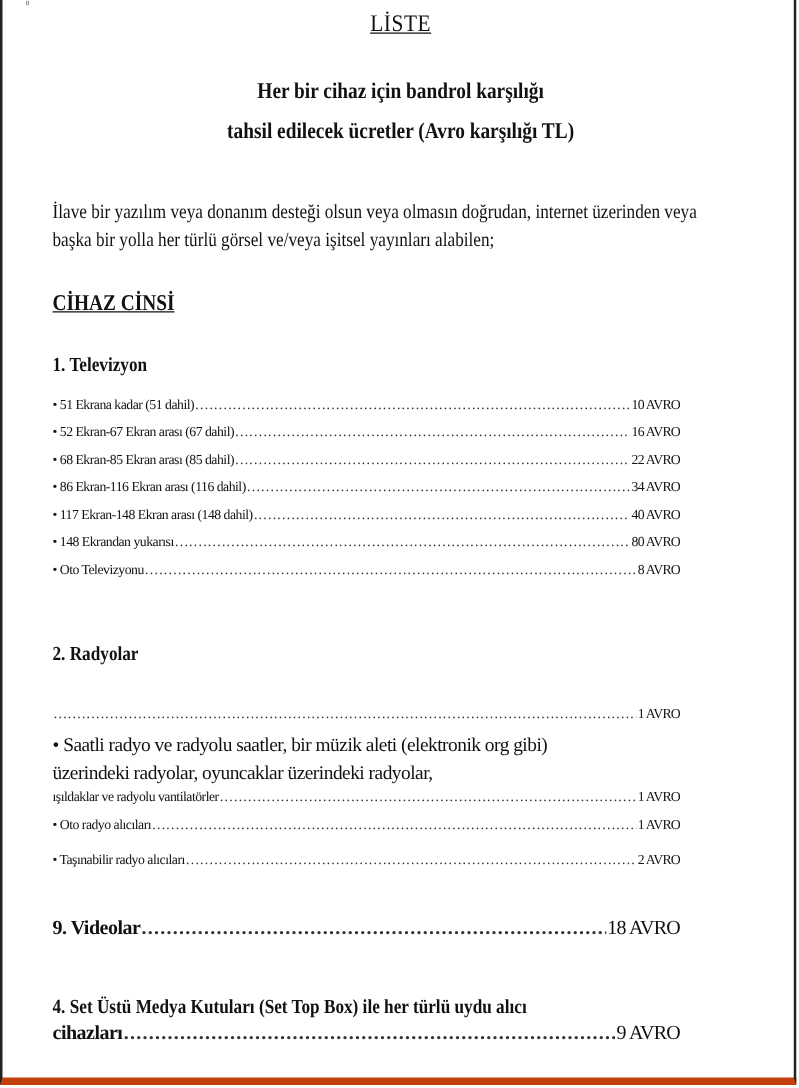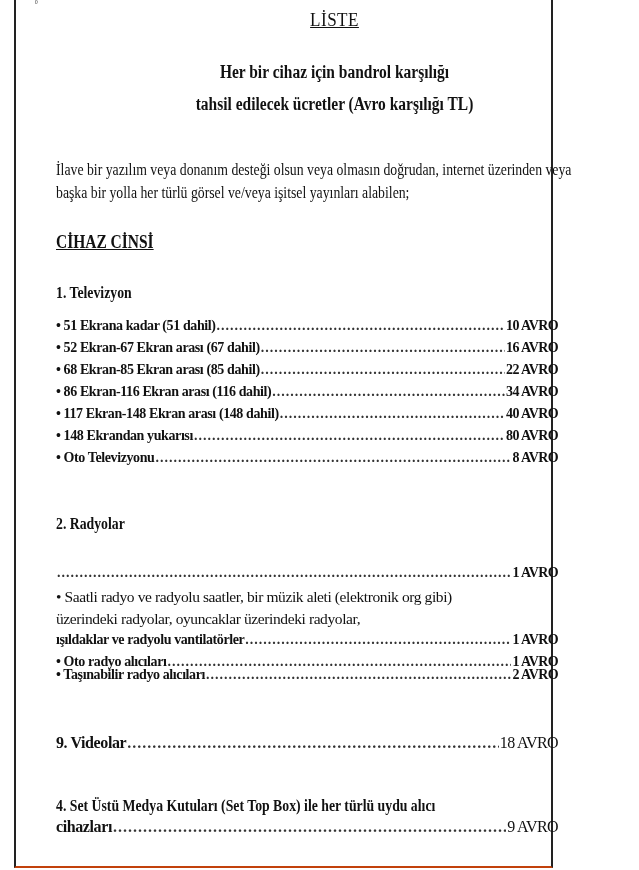--- a/index.html
+++ b/index.html
@@ -2,24 +2,23 @@
 <html><head>
 <meta charset="utf-8">
 <style>
   html, body { margin: 0; padding: 0; background: #ffffff; }
   body {
     width: 639px; height: 870px; position: relative; overflow: hidden;
     font-family: "Liberation Serif", "DejaVu Serif", serif;
     color: #111111;
   }
   .page {
-    position: absolute; left: 0; top: 0; width: 539px; height: 868px;
-    border-left: 2px solid #222; border-right: 2px solid #222; border-bottom: 2px solid #c2410c;
+    position: absolute; left: 0; top: 0; width: 637px; height: 868px;
+    border-left: 2px solid #222; border-right: 2px solid #222; border-bottom: 6px solid #c2410c;
     box-sizing: border-box;
-    margin-left: 14px;
   }
   .corner-mark { position: absolute; left: 16px; top: -6px; font-size: 9px; color: #333; }
   .abs { position: absolute; white-space: nowrap; }
   .title {
     left: 0; width: 637px; top: 9px; text-align: center;
     font-size: 19px; text-decoration: underline; letter-spacing: 0.5px;
     transform: scaleX(0.9);
   }
   .subtitle {
     left: 0; width: 637px; text-align: center; font-weight: bold; font-size: 18px;
@@ -33,21 +32,21 @@
   .section-heading {
     left: 40px; top: 232px; font-weight: bold; font-size: 18px;
     text-decoration: underline; transform-origin: left center; transform: scaleX(0.86);
   }
   .cat-heading {
     left: 40px; font-weight: bold; font-size: 16px;
     transform-origin: left center; transform: scaleX(0.86);
   }
   .row {
     position: absolute; left: 40px; width: 502px; height: 22px;
-    display: flex; align-items: baseline; font-size: 14px; overflow: hidden; font-weight: bold;
+    display: flex; align-items: baseline; font-size: 11px; overflow: hidden;
   }
   .row .lbl { white-space: nowrap; letter-spacing: -0.4px; }
   .row .dots {
     flex: 1; overflow: hidden; white-space: nowrap; margin: 0 1px;
     letter-spacing: 1px; color: #333;
   }
   .row .dots::before {
     content: "....................................................................................................................................................................................................";
   }
   .row .price { white-space: nowrap; letter-spacing: -0.6px; }
@@ -119,21 +118,21 @@
   <div class="row" style="top:632px">
     <span class="lbl">ışıldaklar ve radyolu vantilatörler</span>
     <span class="dots"></span>
     <span class="price">1 AVRO</span>
   </div>
   <div class="row" style="top:654px">
     <span class="lbl">• Oto radyo alıcıları</span>
     <span class="dots"></span>
     <span class="price">1 AVRO</span>
   </div>
-  <div class="row" style="top:667px">
+  <div class="row" style="top:682px">
     <span class="lbl">• Taşınabilir radyo alıcıları</span>
     <span class="dots"></span>
     <span class="price">2 AVRO</span>
   </div>
 
   <div class="row bold" style="top:734px">
     <span class="lbl">9. Videolar</span>
     <span class="dots"></span>
     <span class="price">18 AVRO</span>
   </div>

